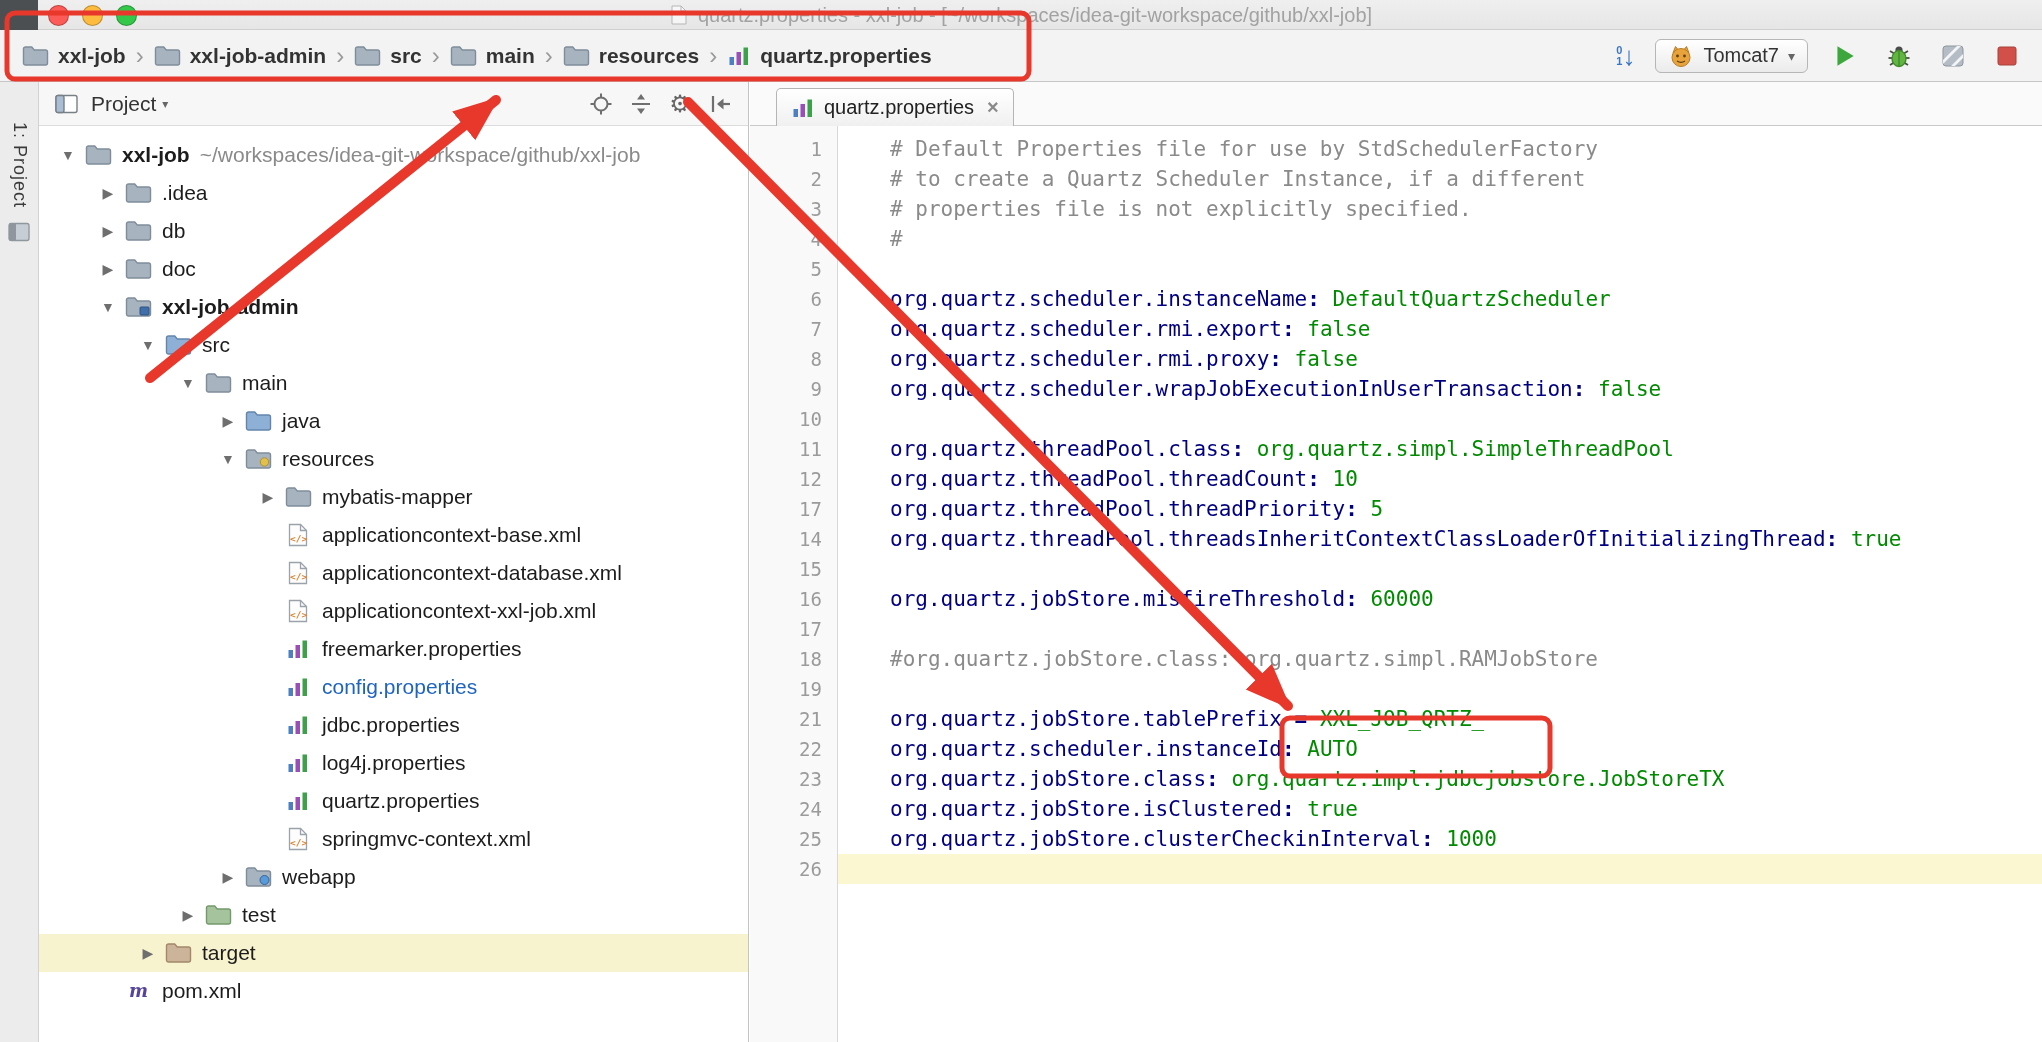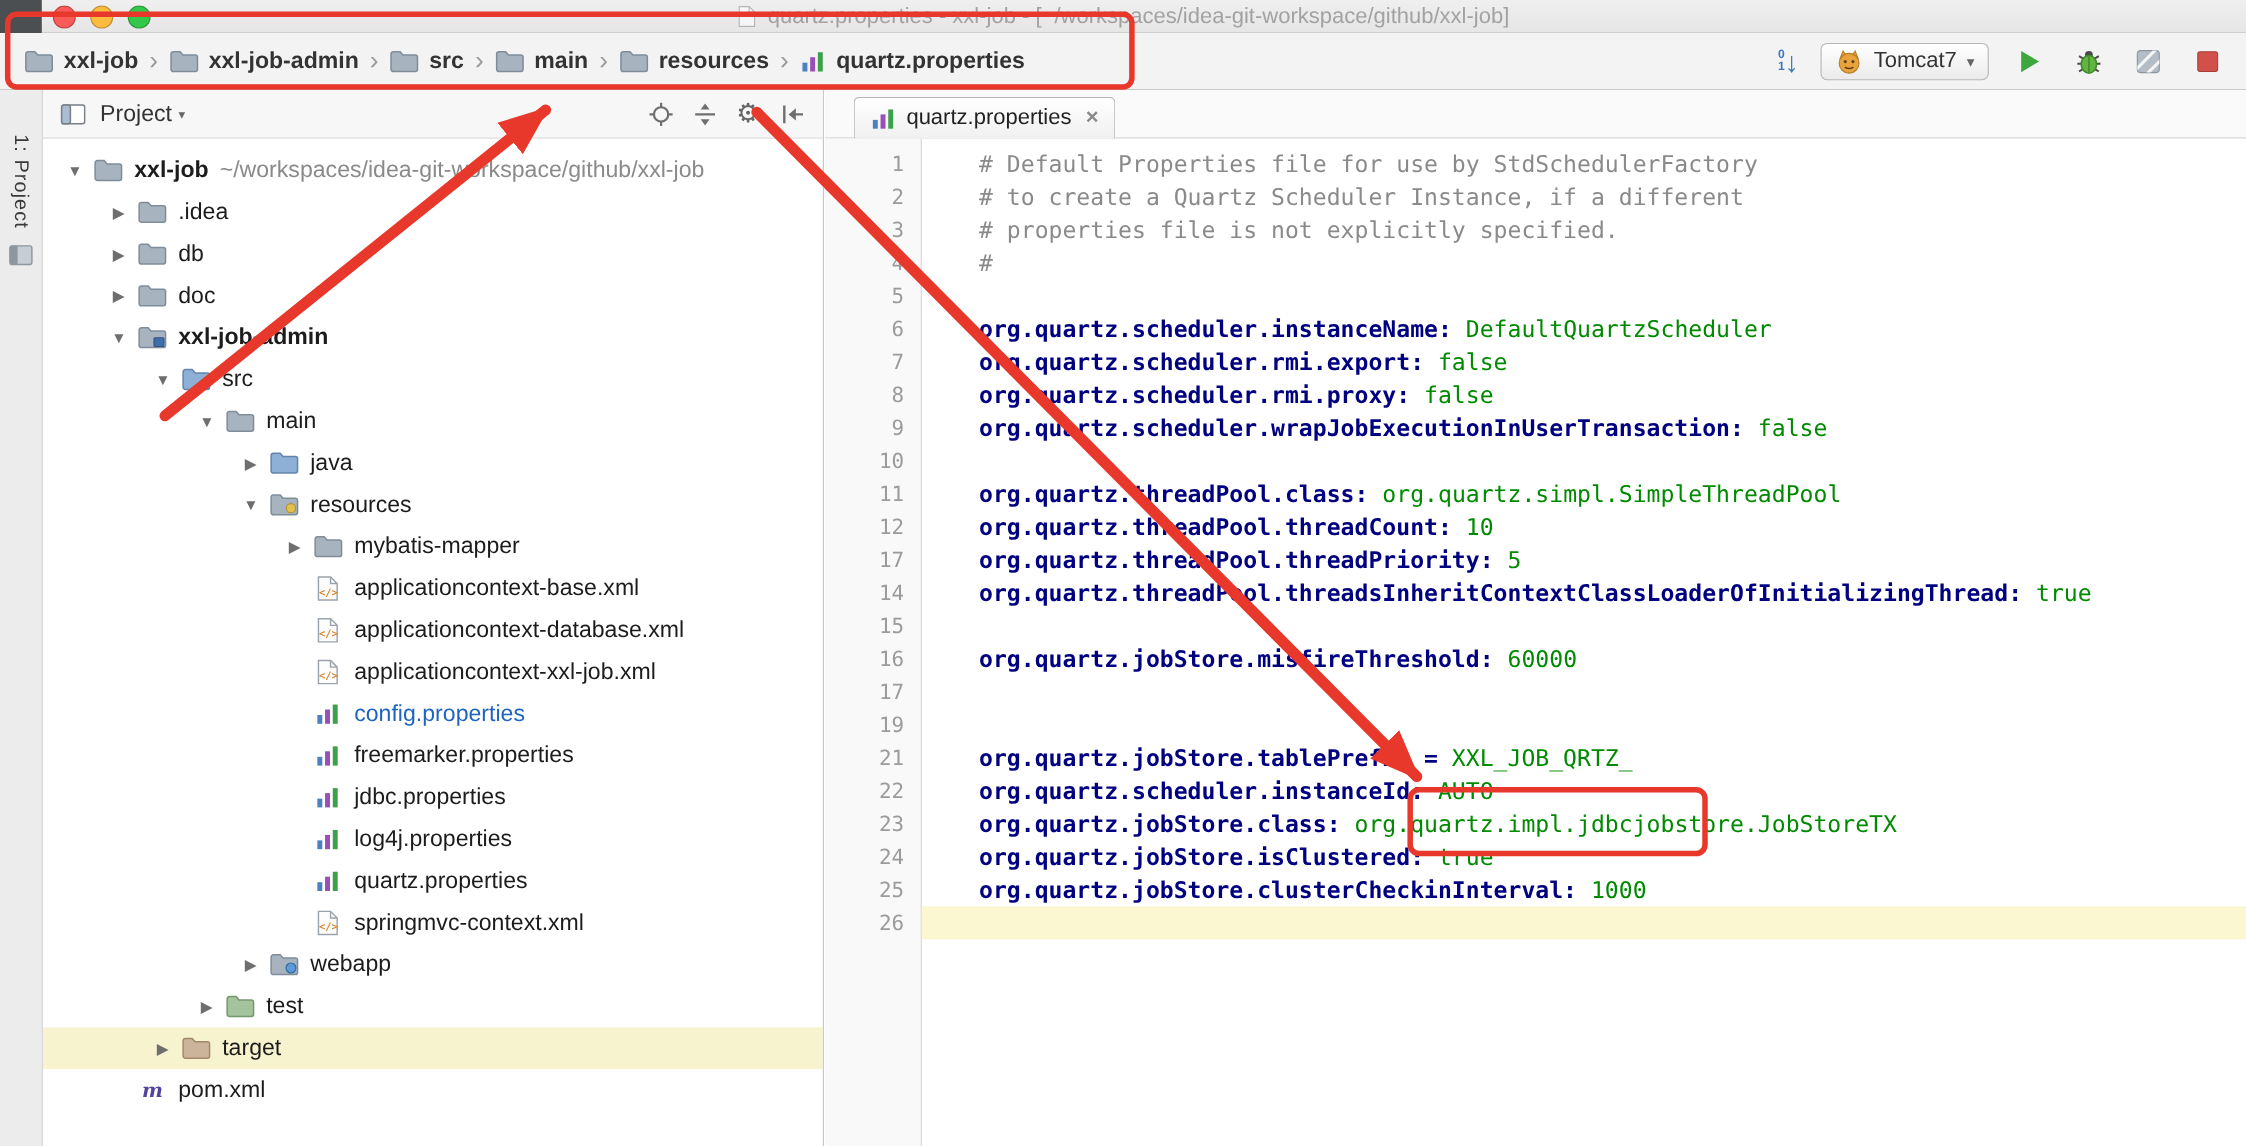--- a/index.html
+++ b/index.html
@@ -70,21 +70,21 @@
   
   .editor { position:absolute; left:750px; top:126px; right:0; bottom:0; background:#fff; overflow:hidden;
     font-family:"DejaVu Sans Mono", monospace; }
   .gutter-bg { position:absolute; left:0; top:0; bottom:0; width:88px; background:#f9f9f9; border-right:1px solid #d8d8d8; }
   .lines { position:absolute; top:8px; left:0; right:0; z-index:1; }
   .eline { display:flex; height:30px; line-height:30px; font-size:21px; }
   .gut { flex:none; width:88px; text-align:right; padding-right:16px; color:#9b9b9b; font-size:19px; }
   .code { flex:1; white-space:pre; padding-left:52px; }
   .eline.caret .code { background:#fbf7d0; }
   .c { color:#8a8a8a; }
-  .k { color:#000080; font-weight:bold; }
+  .k { color:#000080; font-weight:normal; }
   .s { color:#000080; font-weight:bold; }
   .v { color:#008a00; font-weight:normal; }
 
   
   #ann { position:absolute; left:0; top:0; width:2042px; height:1042px; pointer-events:none; z-index:50; }
 </style>
 </head>
 <body>
 
 <div class="titlebar">
@@ -392,32 +392,32 @@
       </div>
       <div class="trow" style="padding-left: 214px;">
         <span class="tarrow"></span>
         <span class="ticon">
           <svg width="24" height="22" viewBox="0 0 24 22">
             <rect x="2.5" y="12" width="4.5" height="8" fill="#4e7fc0"></rect>
             <rect x="9.5" y="7" width="4.5" height="13" fill="#9a4fb8"></rect>
             <rect x="16.5" y="2.5" width="4.5" height="17.5" fill="#3da04b"></rect>
           </svg>
         </span>
-        <span class="tlabel blue">config.properties</span>
+        <span class="tlabel">freemarker.properties</span>
       </div>
       <div class="trow" style="padding-left: 214px;">
         <span class="tarrow"></span>
         <span class="ticon">
           <svg width="24" height="22" viewBox="0 0 24 22">
             <rect x="2.5" y="12" width="4.5" height="8" fill="#4e7fc0"></rect>
             <rect x="9.5" y="7" width="4.5" height="13" fill="#9a4fb8"></rect>
             <rect x="16.5" y="2.5" width="4.5" height="17.5" fill="#3da04b"></rect>
           </svg>
         </span>
-        <span class="tlabel">freemarker.properties</span>
+        <span class="tlabel blue">config.properties</span>
       </div>
       <div class="trow" style="padding-left: 214px;">
         <span class="tarrow"></span>
         <span class="ticon">
           <svg width="24" height="22" viewBox="0 0 24 22">
             <rect x="2.5" y="12" width="4.5" height="8" fill="#4e7fc0"></rect>
             <rect x="9.5" y="7" width="4.5" height="13" fill="#9a4fb8"></rect>
             <rect x="16.5" y="2.5" width="4.5" height="17.5" fill="#3da04b"></rect>
           </svg>
         </span>
@@ -573,20 +573,24 @@
         <span class="gut">15</span>
         <span class="code"></span>
       </div>
       <div class="eline">
         <span class="gut">16</span>
         <span class="code"><span class="k">org.quartz.jobStore.misfireThreshold</span><span class="s">: </span><span class="v">60000</span></span>
       </div>
       <div class="eline">
         <span class="gut">17</span>
         <span class="code"></span>
+      </div>
+      <div class="eline">
+        <span class="gut">18</span>
+        <span class="code"><span class="c">#org.quartz.jobStore.class: org.quartz.simpl.RAMJobStore</span></span>
       </div>
       <div class="eline">
         <span class="gut">19</span>
         <span class="code"></span>
       </div>
       <div class="eline">
         <span class="gut">21</span>
         <span class="code"><span class="k">org.quartz.jobStore.tablePrefix</span><span class="s"> = </span><span class="v">XXL_JOB_QRTZ_</span></span>
       </div>
       <div class="eline">

